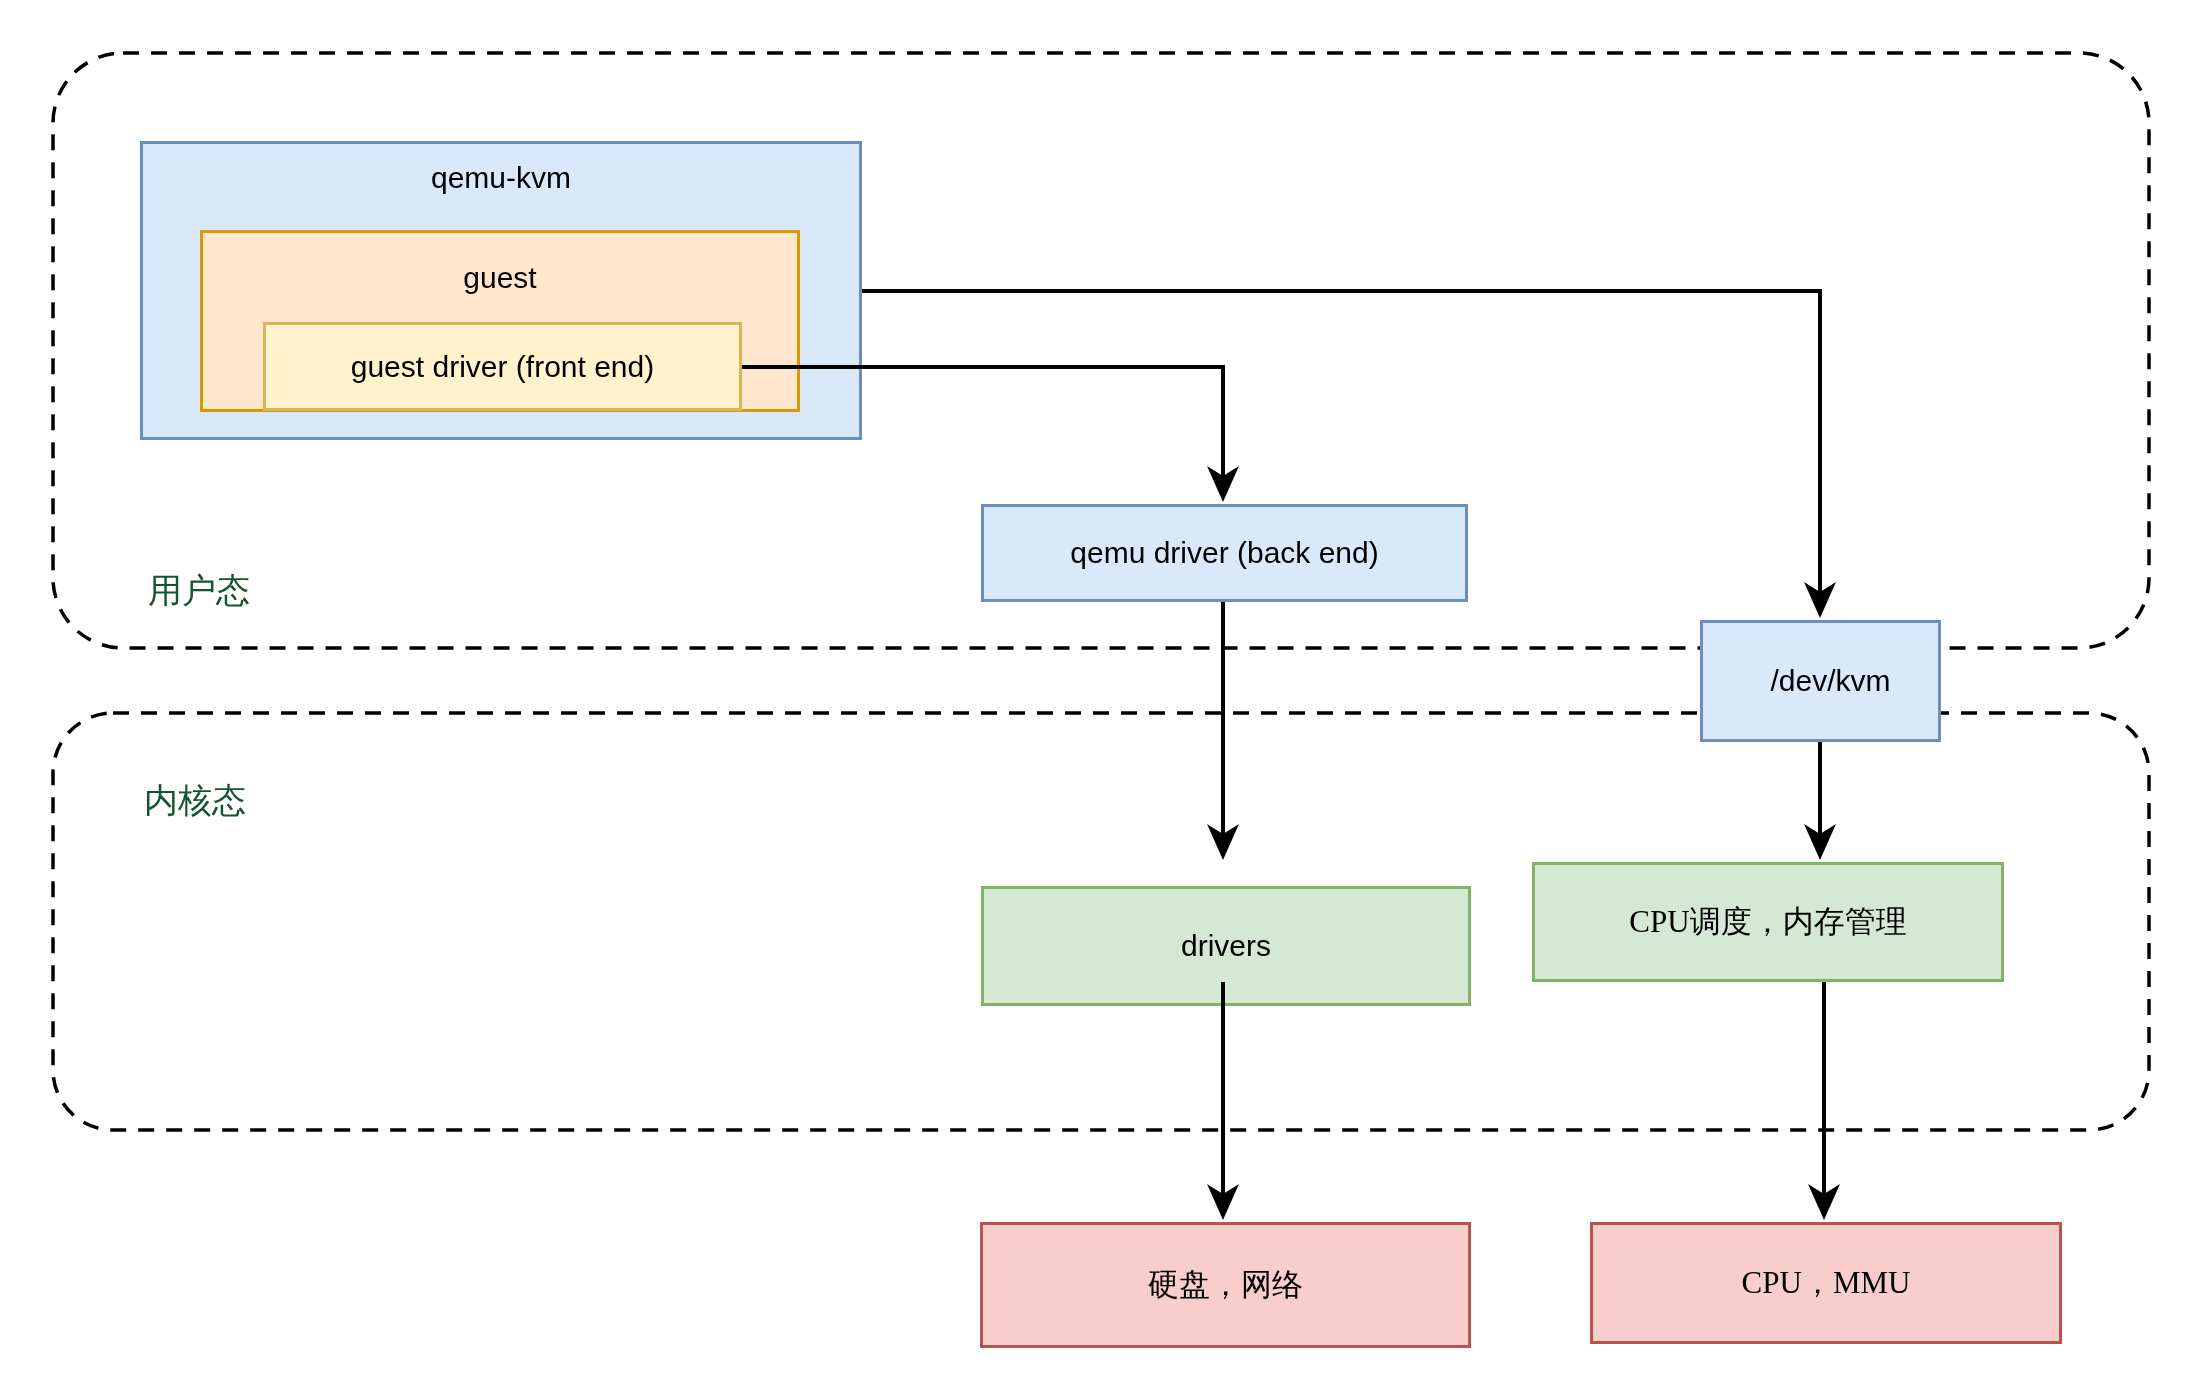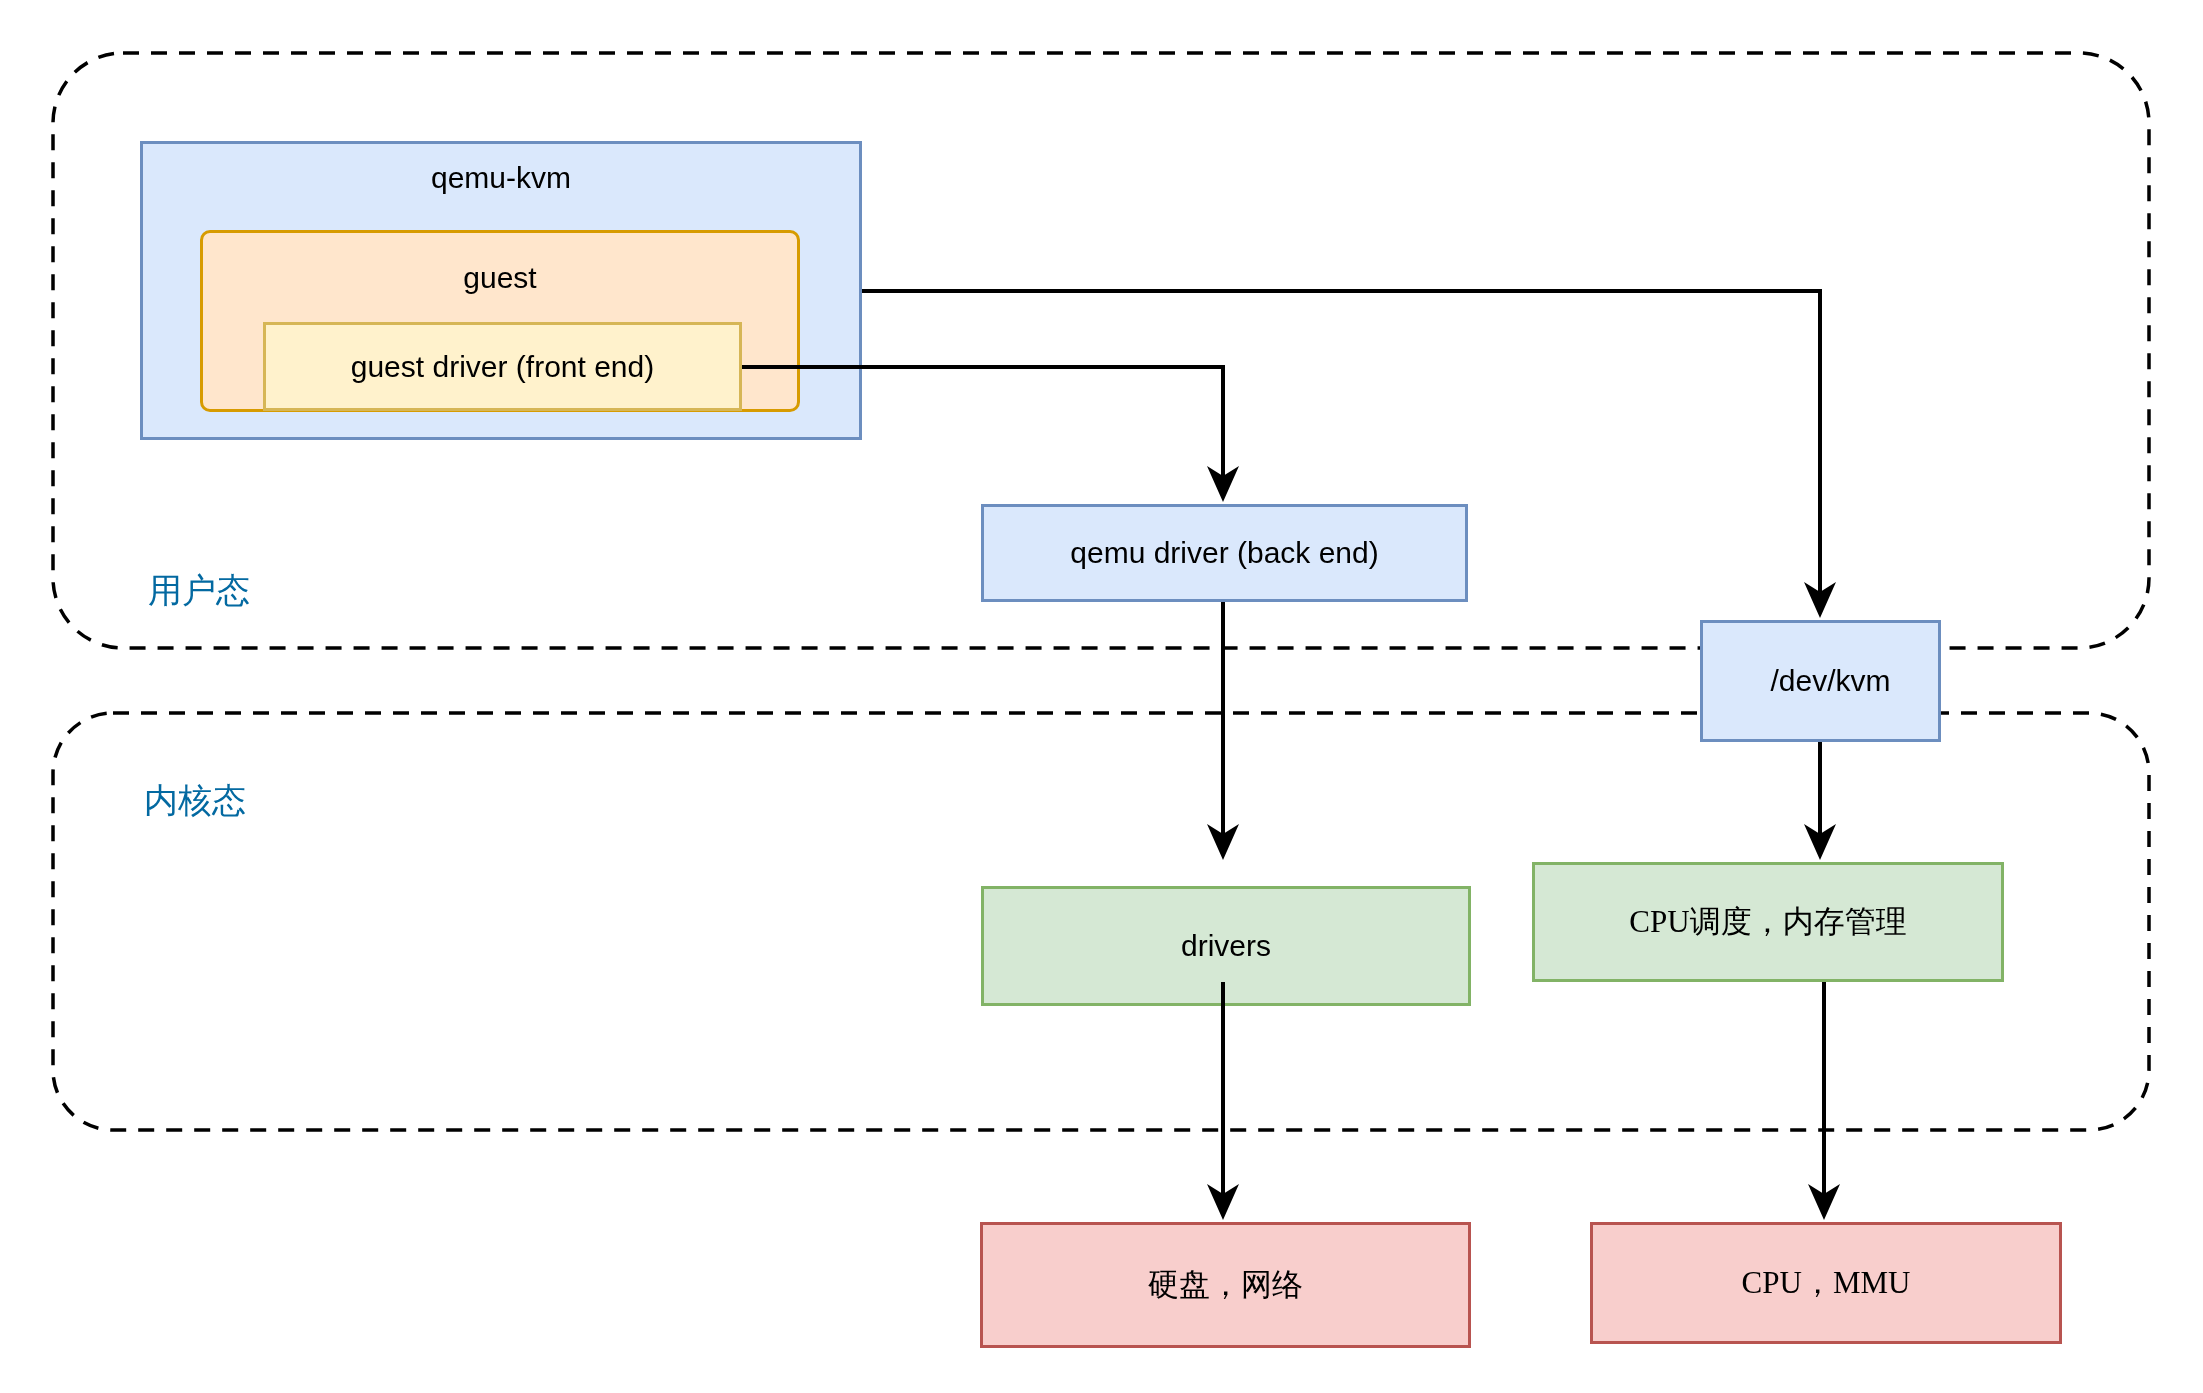--- a/index.html
+++ b/index.html
@@ -34,34 +34,34 @@
   .label-top {
     align-items: flex-start;
   }
   .label-top > .band {
     display: flex;
     align-items: center;
     justify-content: center;
     width: 100%;
   }
   .n-blue   { background: #dae8fc; border-color: #6c8ebf; }
-  .n-orange { background: #ffe6cc; border-color: #d79b00; border-radius: 10px; }
+  .n-orange { background: #ffe6cc; border-color: #d79b00; }
   .n-yellow { background: #fff2cc; border-color: #d6b656; }
   .n-green  { background: #d5e8d4; border-color: #82b366; }
   .n-red    { background: #f8cecc; border-color: #b85450; }
   .cjk {
     font-family: "Liberation Serif", "DejaVu Serif", serif;
     font-size: 31px;
   }
   .region-label {
     position: absolute;
     z-index: 1;
     font-family: "Liberation Serif", "DejaVu Serif", serif;
     font-size: 34px;
-    color: #0369a1;
+    color: #14532d;
     white-space: nowrap;
   }
 </style>
 </head>
 <body>
 
 <div class="canvas">
 
   <svg class="layer z0" viewBox="0 0 2203 1393">
     <rect x="53" y="53" width="2096" height="595" rx="70" ry="70" fill="none" stroke="#000000" stroke-width="3.5" stroke-dasharray="16 12"></rect>

